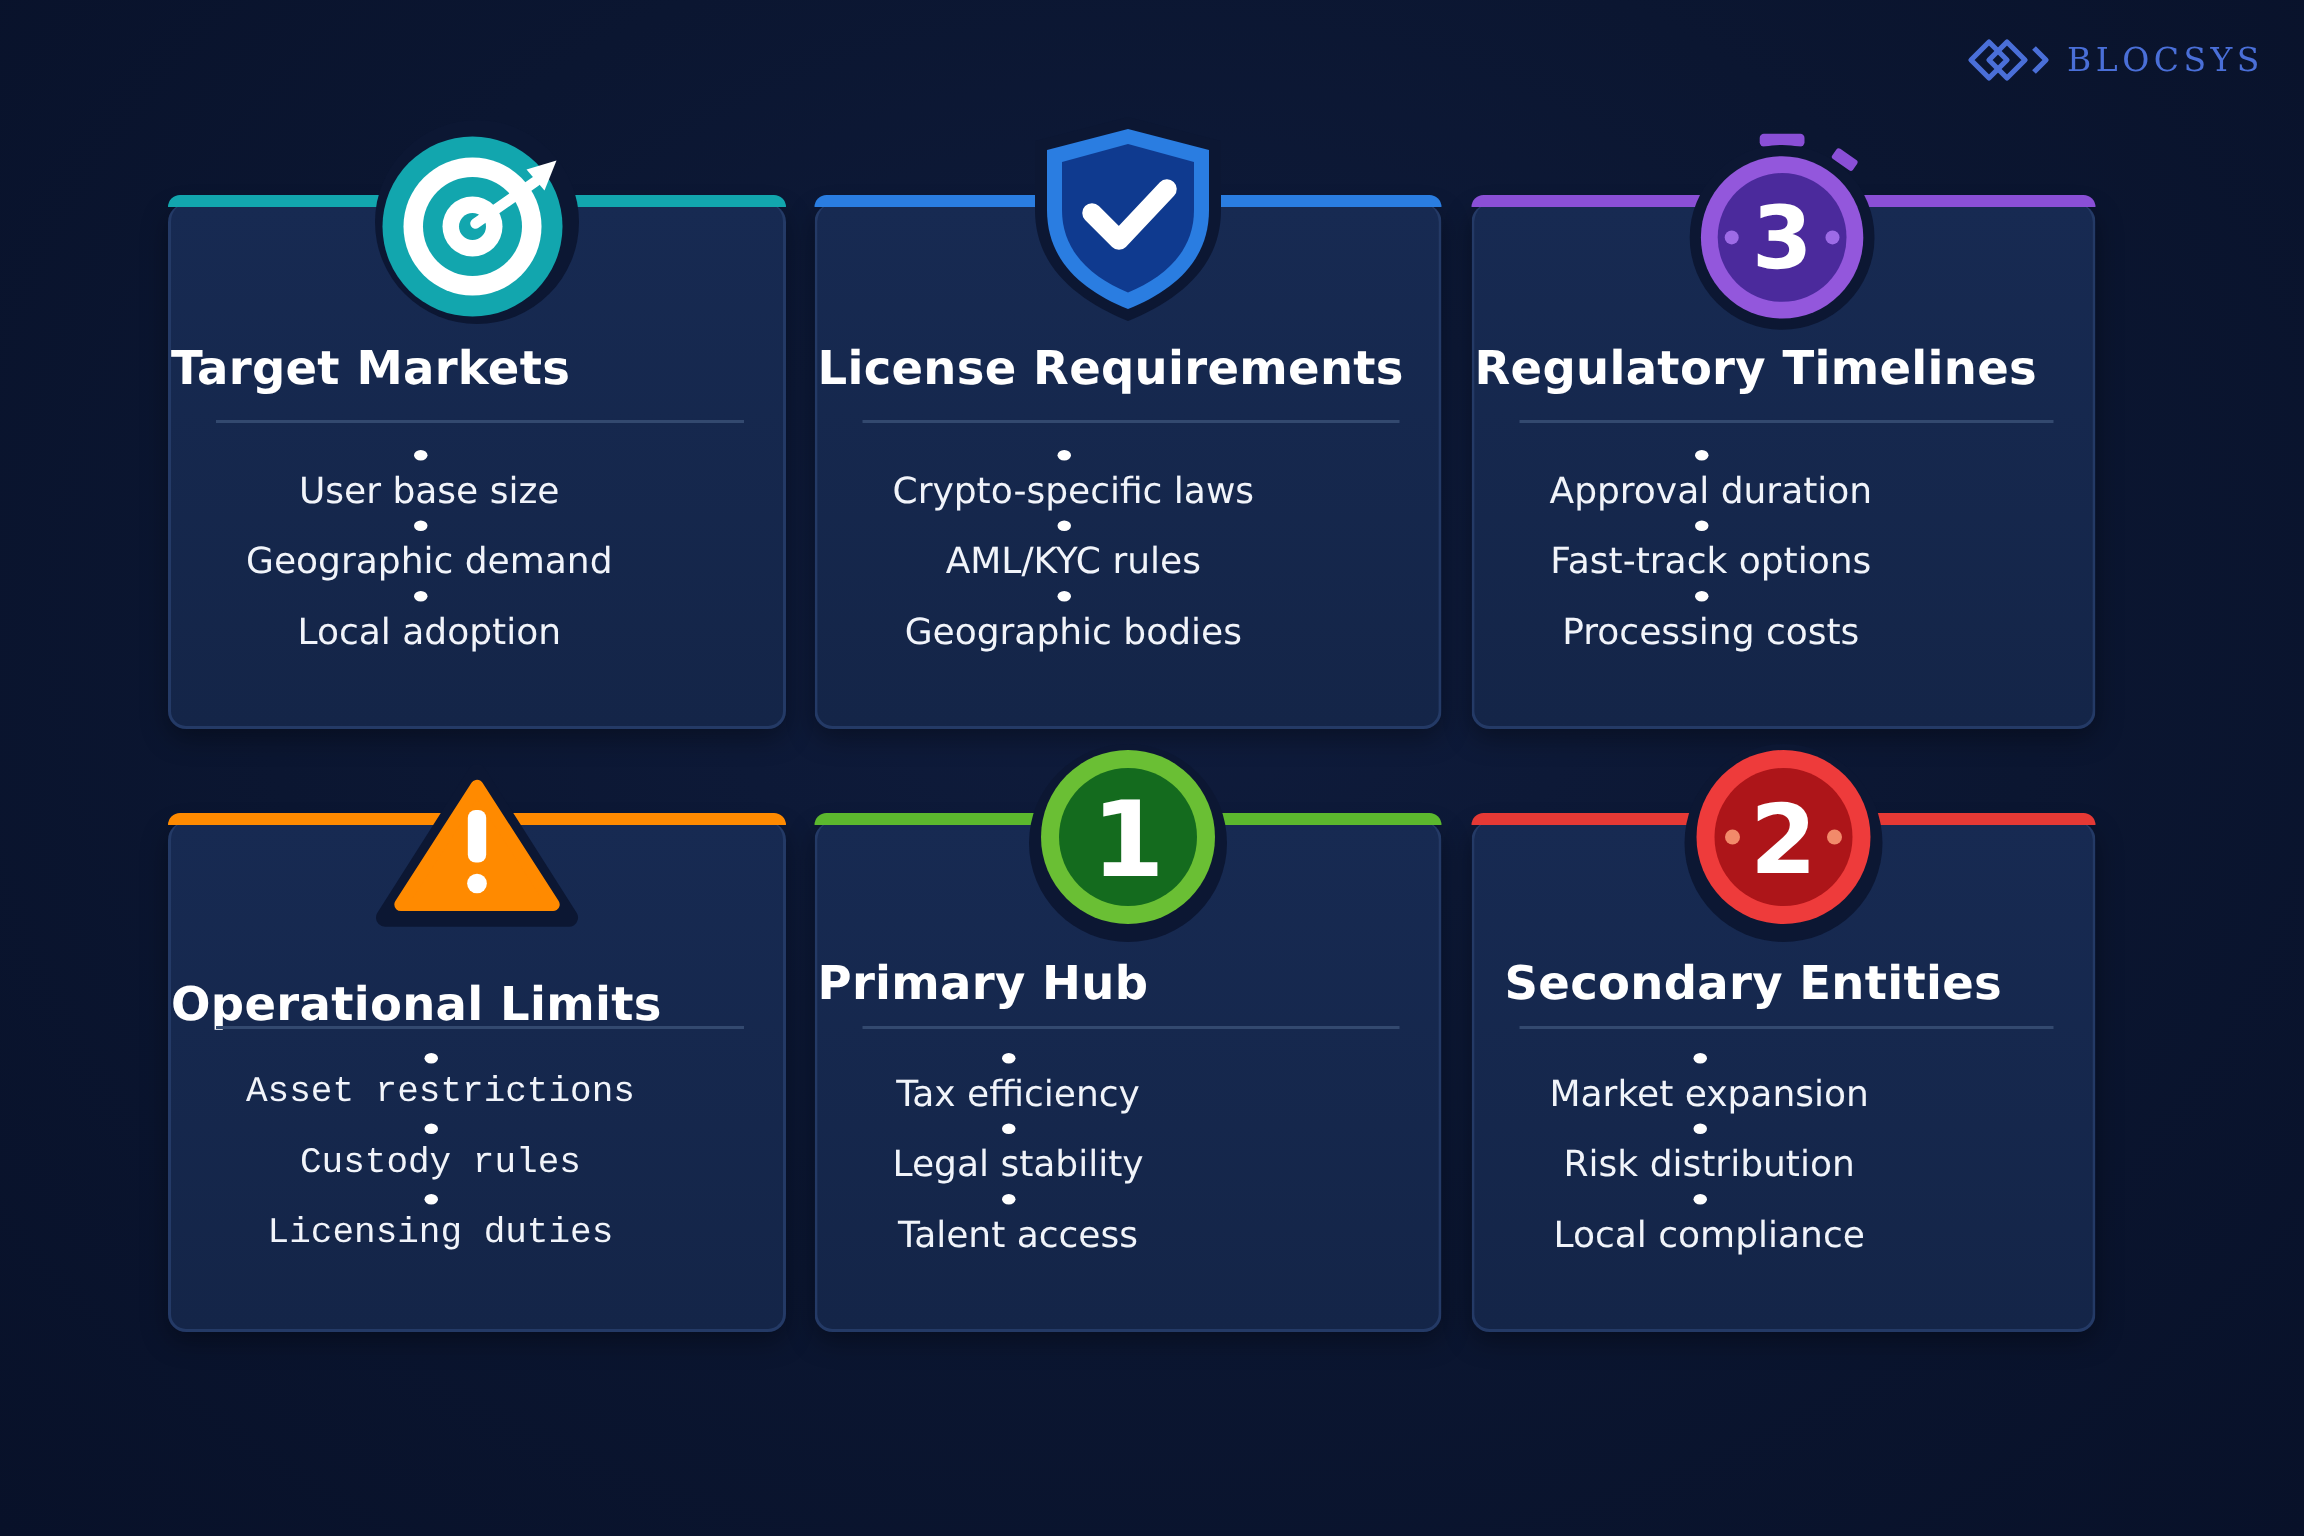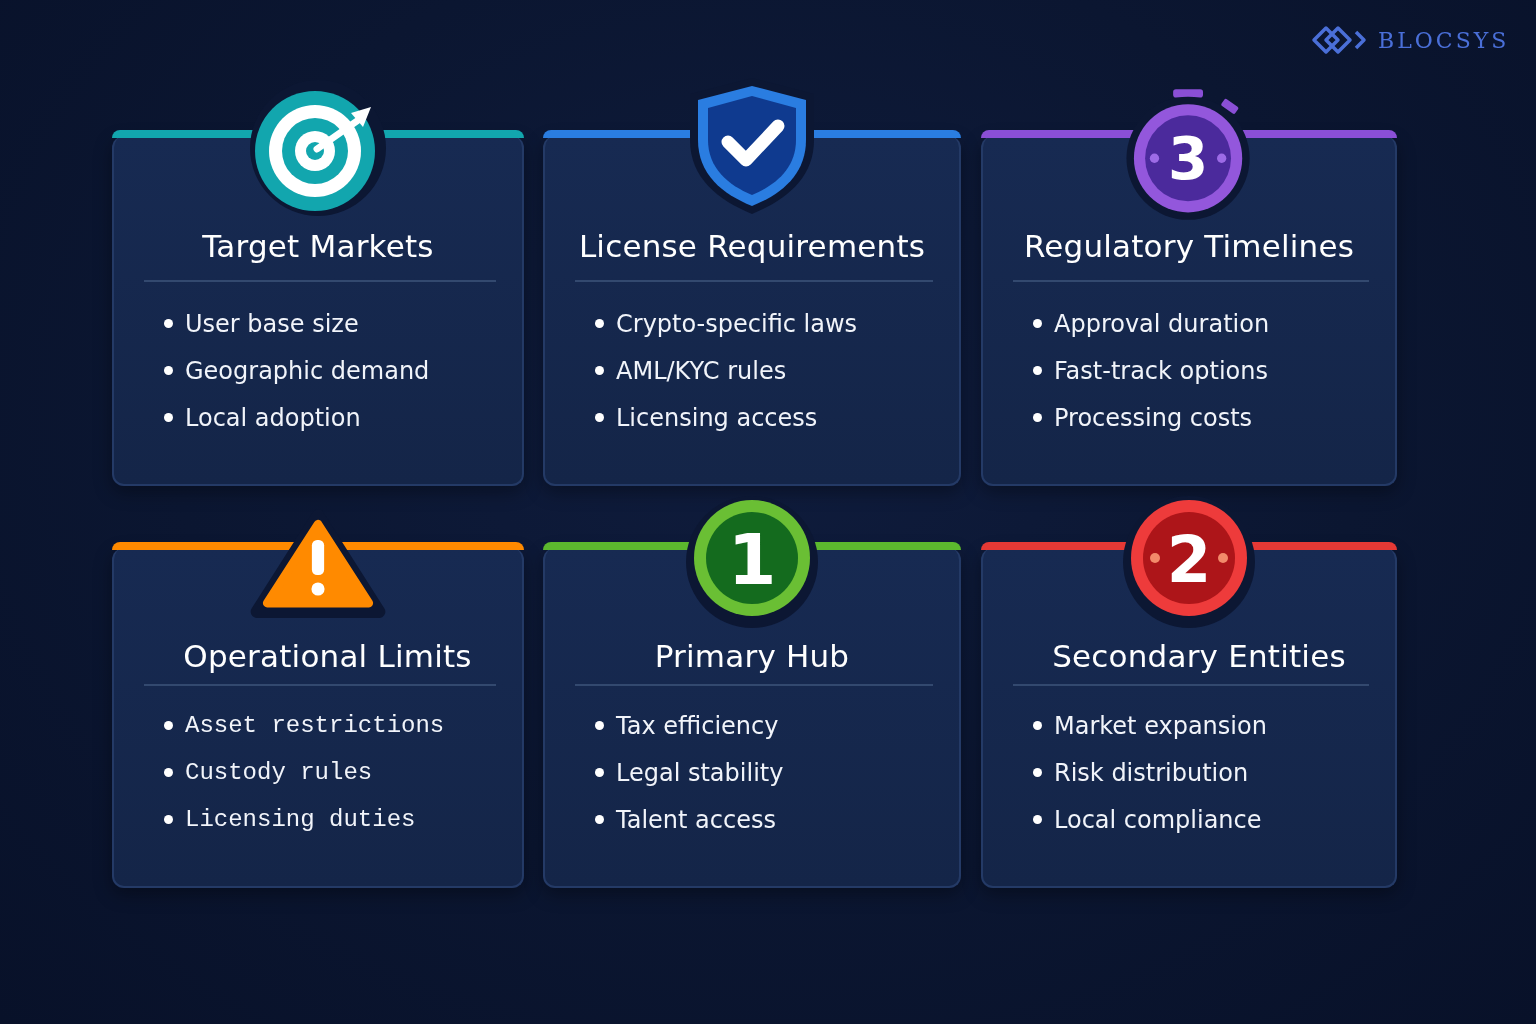--- a/index.html
+++ b/index.html
@@ -24,29 +24,29 @@
   }
   .card .icon-wrap {
     position:absolute; left:50%; top:-58px; transform:translateX(-50%);
     width:140px; height:140px; display:flex; align-items:center; justify-content:center;
   }
   .card .icon-wrap .halo {
     position:absolute; width:136px; height:136px; border-radius:50%; background:#0c1733;
   }
   .card .icon-wrap svg { position:relative; }
   .card h2 {
-    position:absolute; left:0; right:0; top:92px; margin:0; text-align:center;
-    color:#ffffff; font-size:31px; font-weight:normal; letter-spacing:0.2px;
+    position:absolute; left:0; right:0; top:92px; margin:0; 
+    color:#ffffff; font-size:31px; font-weight:bold; letter-spacing:0.2px;
   }
   .card .rule {
     position:absolute; left:30px; right:26px; top:144px; height:2px; background:#33496f;
   }
   .card ul { position:absolute; left:50px; top:164px; margin:0; padding:0; list-style:none; }
   .card li {
-    color:#f1f4fa; font-size:24px; height:47px; line-height:40px; display:flex; align-items:center;
+    color:#f1f4fa; font-size:24px; height:47px; line-height:40px; display:flex; align-items:center;flex-direction:column;
   }
   .card li .dot { width:9px; height:9px; border-radius:50%; background:#ffffff; margin-right:12px; display:inline-block; }
 </style>
 </head>
 <body>
 
 <div class="logo">
   <svg width="62" height="40" viewBox="0 0 62 40">
     <g fill="none" stroke="#4a6fd8" stroke-width="3.5" stroke-linejoin="round">
       <path d="M4 20 L16 8 L28 20 L16 32 Z"></path>
@@ -105,21 +105,21 @@
     <li>
         <span class="dot"></span>
         <span>Crypto-specific laws</span>
       </li>
     <li>
         <span class="dot"></span>
         <span>AML/KYC rules</span>
       </li>
     <li>
         <span class="dot"></span>
-        <span>Licensing access</span>
+        <span>Geographic bodies</span>
       </li>
   </ul>
 </div>
 
 <div class="card" style="left:981px; top:136px; width:412px;">
   <div class="topbar" style="background:#8a4fd6;"></div>
   <div class="icon-wrap">
     <svg width="150" height="150" viewBox="0 0 150 150">
       <rect x="58" y="12" width="32" height="9" rx="3" fill="#8a4fd6"></rect>
       <rect x="110" y="26" width="18" height="9" rx="2" fill="#8a4fd6" transform="rotate(35 119 30)"></rect>
@@ -152,21 +152,21 @@
 <div class="card" style="left:112px; top:548px; height:338px;">
   <div class="topbar" style="background:#ff8a00;"></div>
   <div class="icon-wrap" style="top:-50px;">
     <svg width="160" height="120" viewBox="0 0 160 120">
       <path d="M80 0 L150 110 L10 110 Z" fill="#0c1733" stroke="#0c1733" stroke-width="14" stroke-linejoin="round"></path>
       <path d="M80 10 L138 100 L22 100 Z" fill="#ff8a00" stroke="#ff8a00" stroke-width="10" stroke-linejoin="round"></path>
       <rect x="73" y="28" width="14" height="40" rx="6" fill="#ffffff"></rect>
       <circle cx="80" cy="84" r="7.5" fill="#ffffff"></circle>
     </svg>
   </div>
-  <h2 style="top:90px;margin-left:19px;">Operational Limits</h2>
+  <h2 style="top:104px;">Operational Limits</h2>
   <div class="rule" style="top:136px;"></div>
   <ul style="top:154px;font-family:Liberation Mono, monospace;">
     <li>
         <span class="dot"></span>
         <span>Asset restrictions</span>
       </li>
     <li>
         <span class="dot"></span>
         <span>Custody rules</span>
       </li>

